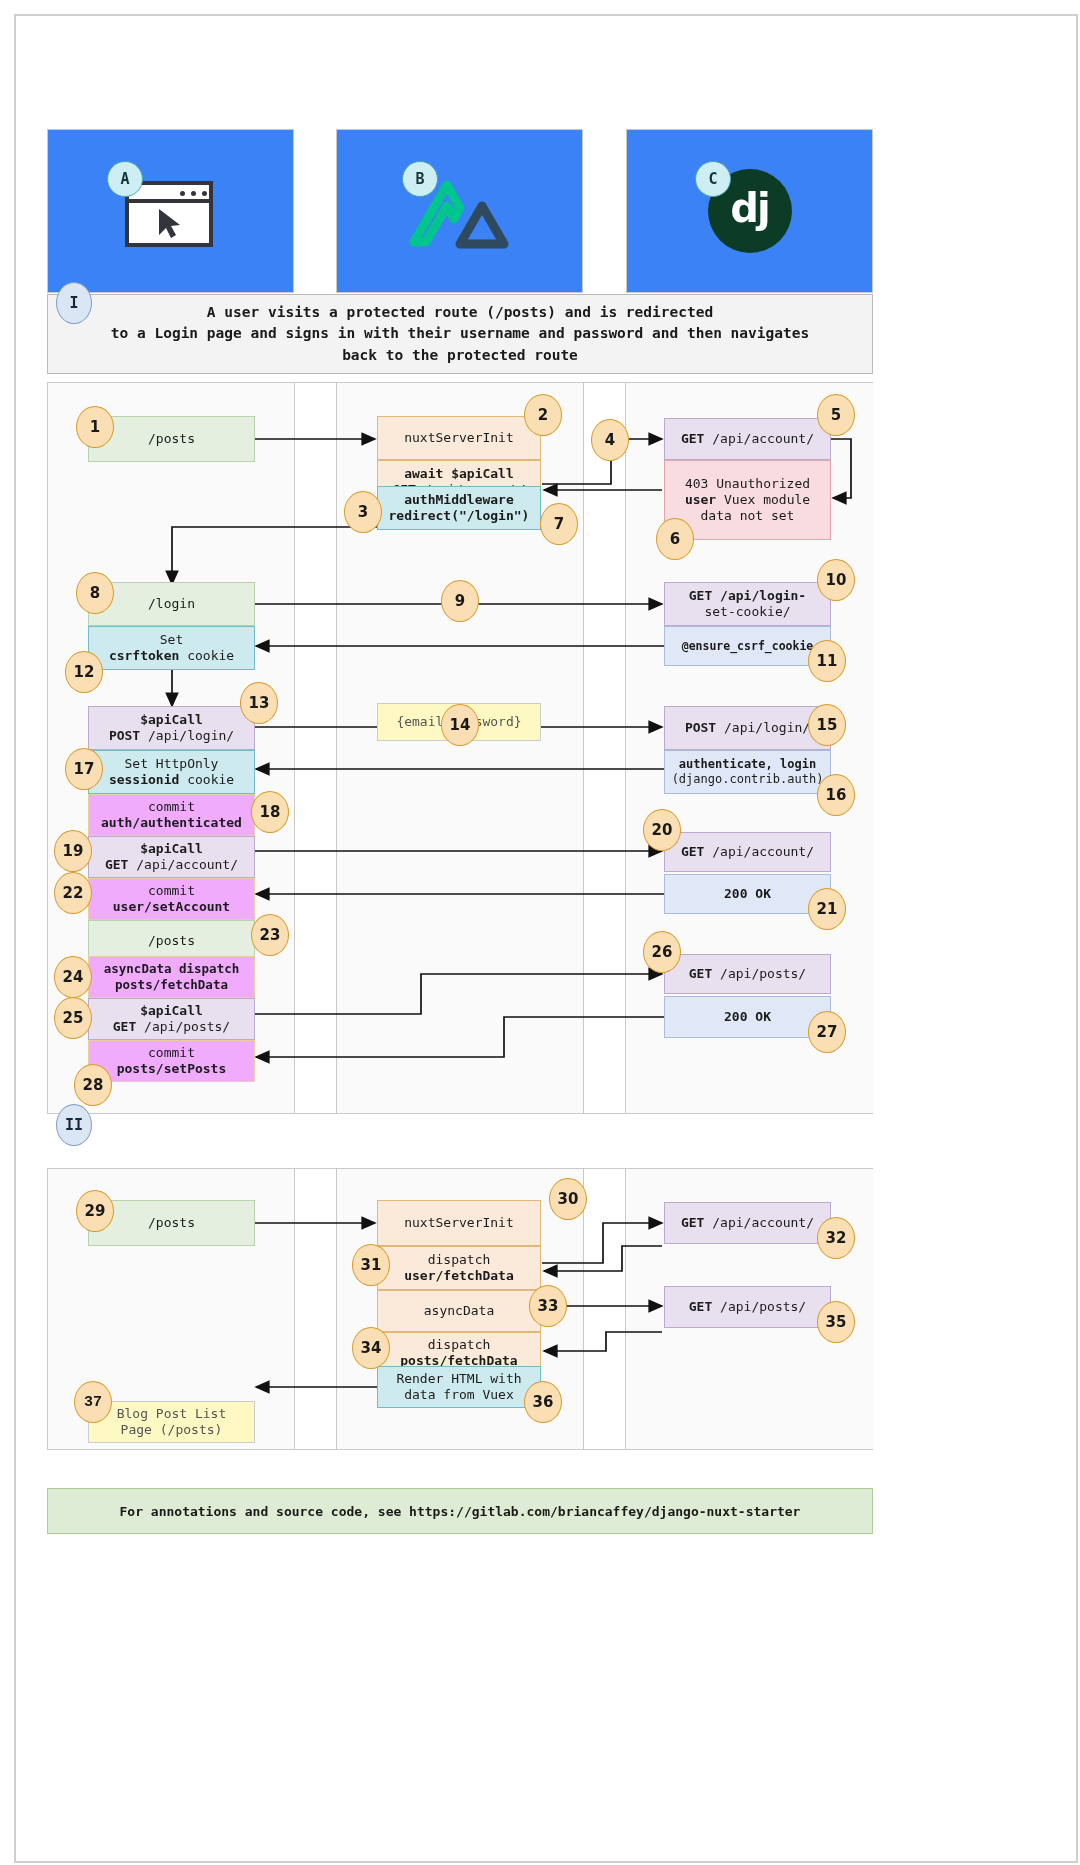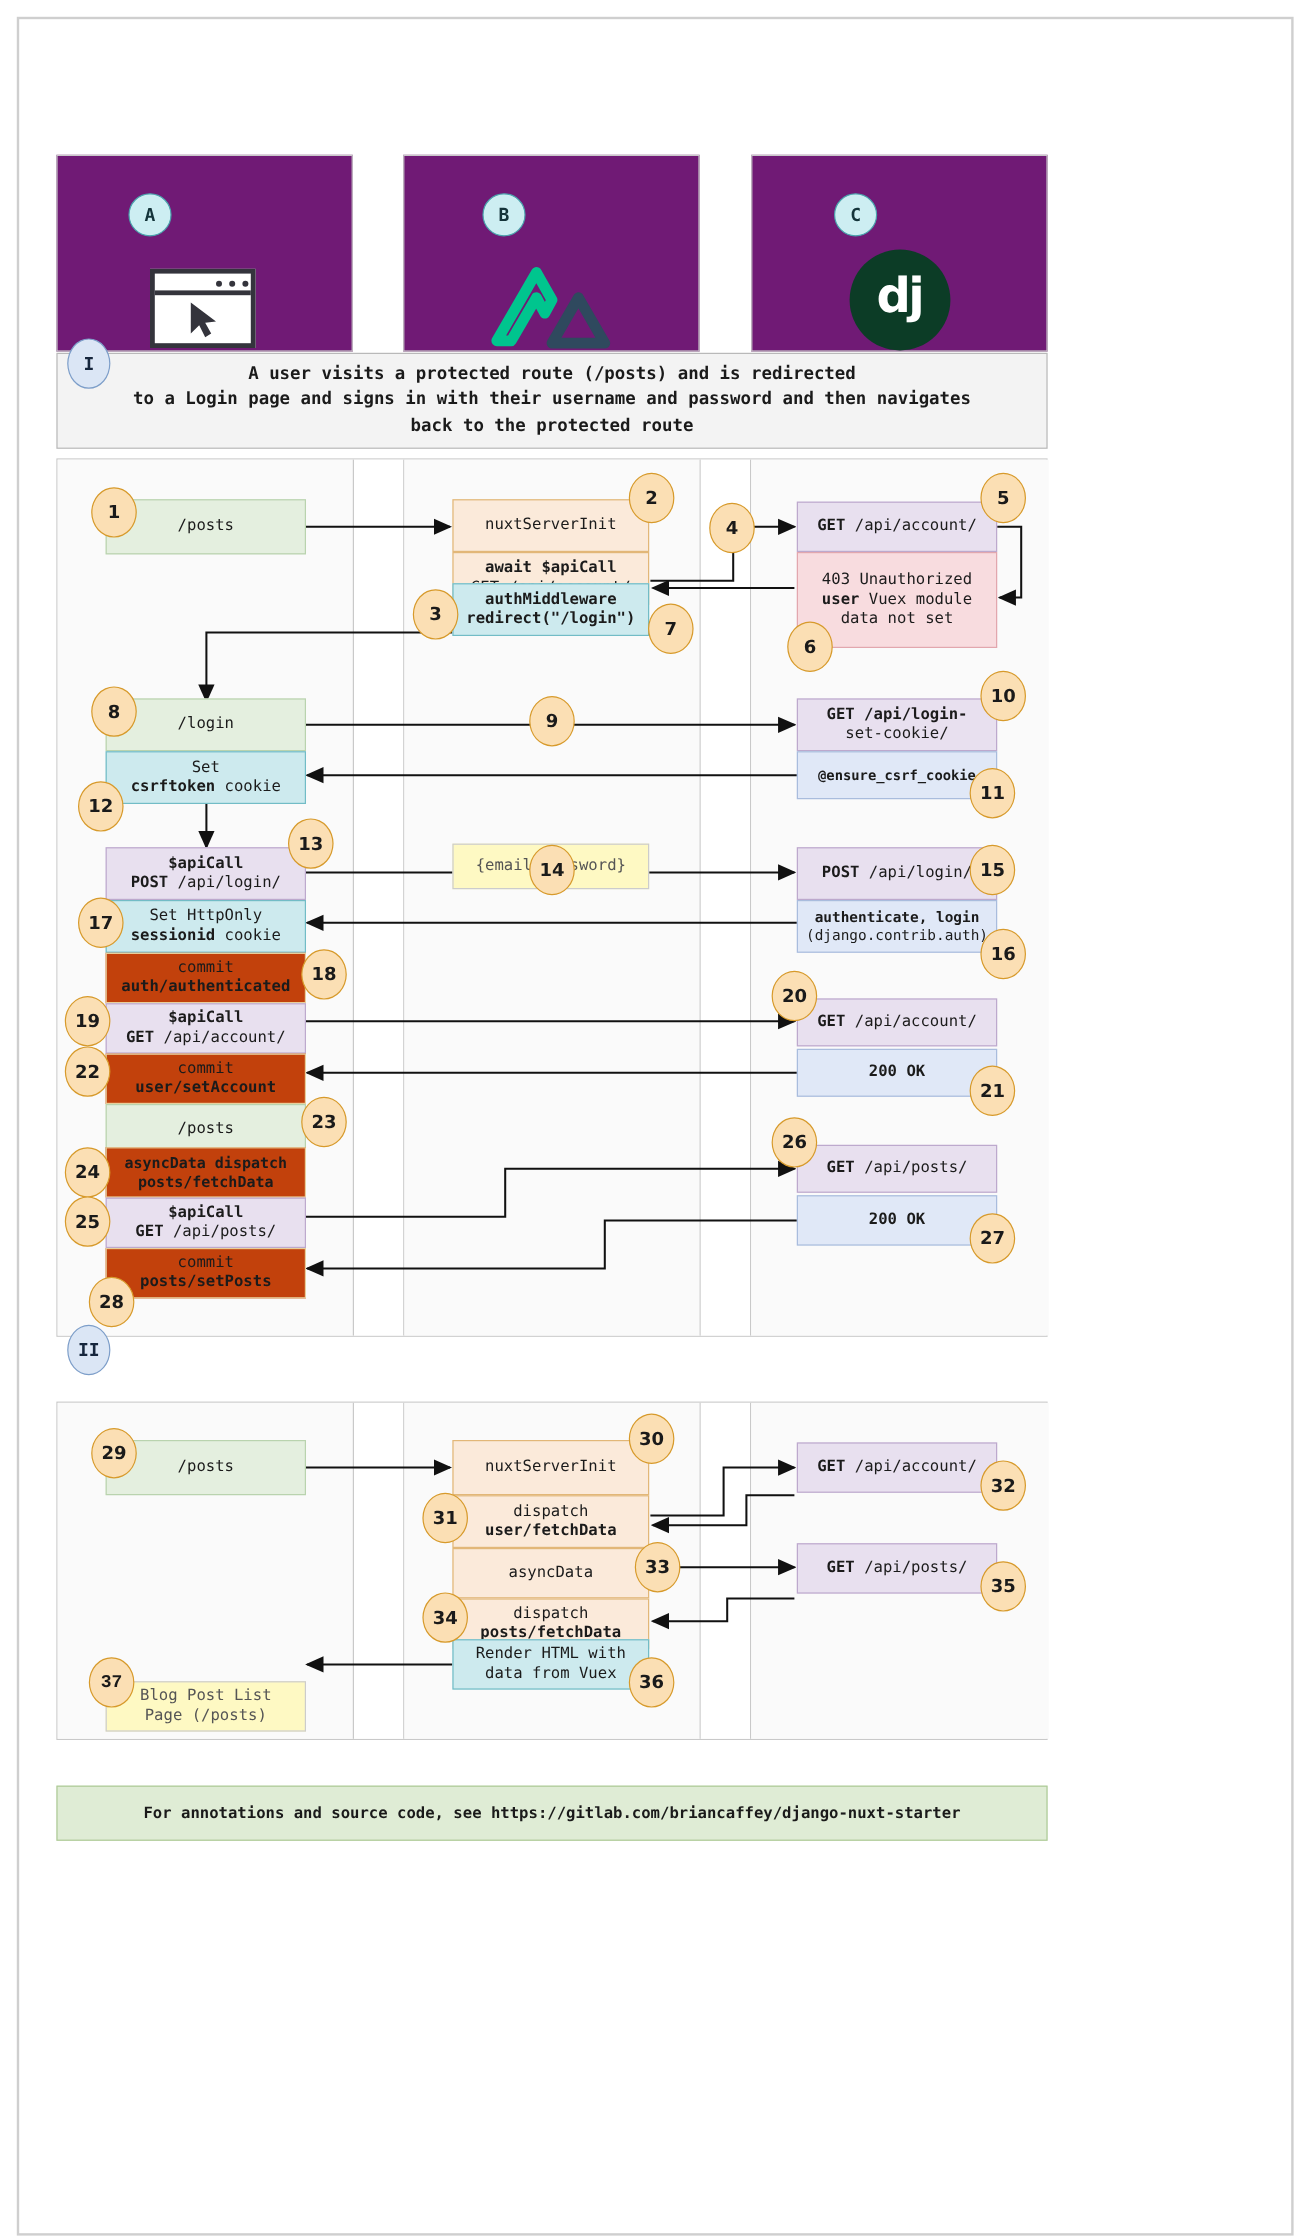--- a/index.html
+++ b/index.html
@@ -25,22 +25,22 @@
     border:2px solid #2f2f2f;background:#ffffff;
     display:flex;align-items:center;justify-content:center;
     box-sizing:border-box;
   }
   .title-box span{
     font-size:14.5px;font-weight:bold;color:#1a1a1a;letter-spacing:0.2px;
   }
   
   .lane-head{
     position:absolute;top:123px;height:164px;
-    background:#701a75;border:1px solid #c9c9c9;box-sizing:border-box;
-    display:flex;align-items:flex-end;justify-content:center;
+    background:#3b82f6;border:1px solid #c9c9c9;box-sizing:border-box;
+    display:flex;align-items:center;justify-content:center;
   }
   .lane-a{left:41px;width:247px;}
   .lane-b{left:330px;width:247px;}
   .lane-c{left:620px;width:247px;}
   .lane-badge{
     position:absolute;width:34px;height:34px;border-radius:50%;
     background:#cdeef2;border:1.6px solid #4aa3ad;
     display:flex;align-items:center;justify-content:center;
     font-size:15px;font-weight:bold;color:#14343a;z-index:7;
   }
@@ -91,21 +91,21 @@
   .col-gap2{left:536px;width:42px;background:#ffffff;border-right:1px solid #c9c9c9;}
   .col-c{left:578px;width:248px;background:#fafafa;}
   
   .node{
     position:absolute;box-sizing:border-box;
     display:flex;align-items:center;justify-content:center;text-align:center;
     font-size:13px;line-height:1.25;color:#1b1b1b;z-index:4;
   }
   .n-green{background:#e4efdf;border:1px solid #b9d3ae;}
   .n-orange{background:#fbeada;border:1px solid #e2b778;}
-  .n-orange2{background:#c2410c;border:1px solid #e8cf9c;}
+  .n-orange2{background:#f0abfc;border:1px solid #e8cf9c;}
   .n-teal{background:#cdeaee;border:1px solid #72bcc6;}
   .n-purple{background:#e8e0ef;border:1px solid #bda9cd;}
   .n-pink{background:#f8dcdf;border:1px solid #e2a7ae;}
   .n-blue{background:#e0e8f7;border:1px solid #a9bcdd;}
   .n-plain{background:#fef9c3;border:1px solid #cccccc;color:#555;margin-top:35px;}
   .node b{font-weight:bold;}
   
   .step{
     position:absolute;width:36px;height:40px;border-radius:50%;
     background:#fbdfb4;border:1.8px solid #d79a2b;
@@ -414,21 +414,21 @@
   <div class="step" style="left:68px;top:1058px;">28</div>
 
   <div class="node n-green" style="left:82px;top:1194px;width:167px;height:46px;">
     <div><span>/posts</span></div>
   </div>
   <div class="step" style="left:70px;top:1184px;">29</div>
 
   <div class="node n-orange" style="left:371px;top:1194px;width:164px;height:46px;">
     <div><span>nuxtServerInit</span></div>
   </div>
-  <div class="step" style="left:518px;top:1172px;">30</div>
+  <div class="step" style="left:543px;top:1172px;">30</div>
 
   <div class="node n-orange" style="left:371px;top:1240px;width:164px;height:44px;">
     <div>
       <span>dispatch</span><br>
       <b>user/fetchData</b>
     </div>
   </div>
   <div class="step" style="left:346px;top:1238px;">31</div>
 
   <div class="node n-purple" style="left:658px;top:1196px;width:167px;height:42px;">

